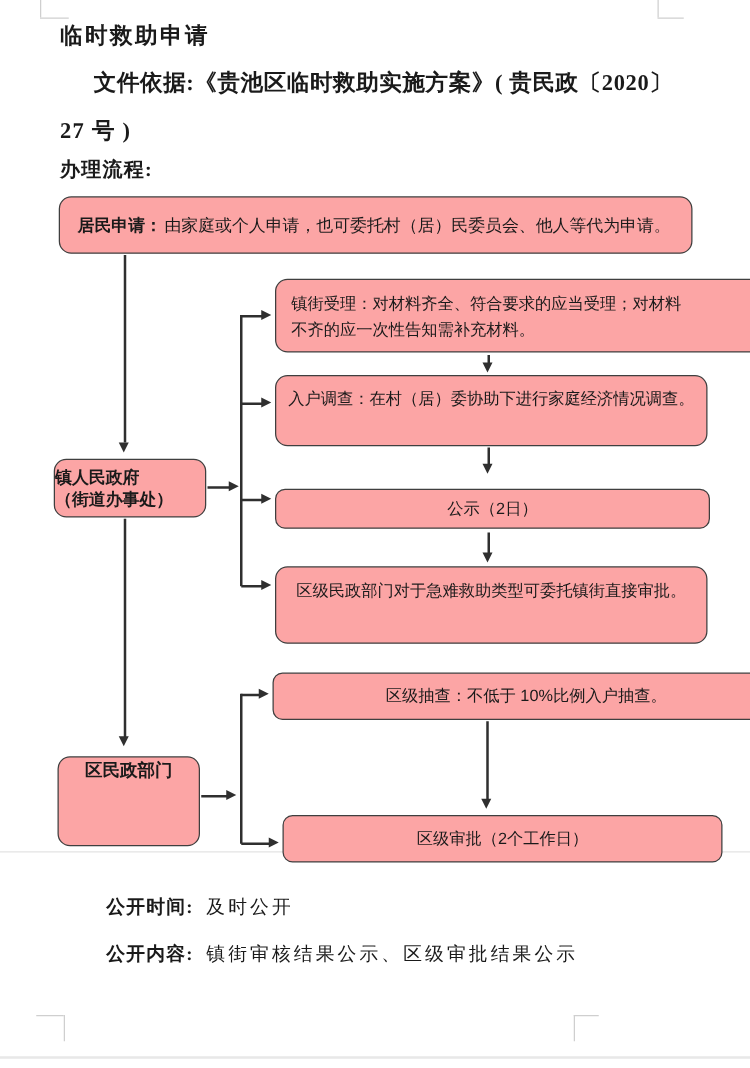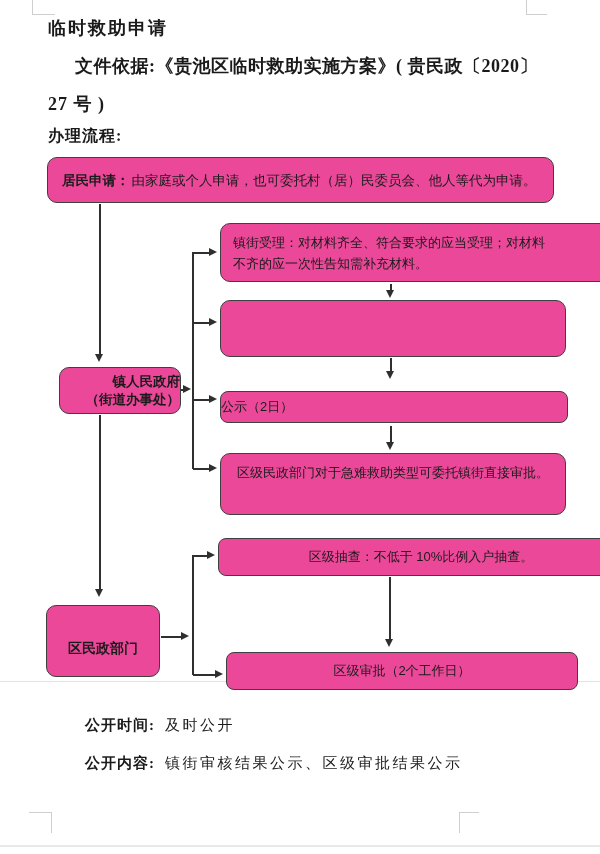--- a/index.html
+++ b/index.html
@@ -15,36 +15,36 @@
   
   .serif{font-family:"Liberation Serif","DejaVu Serif",serif;}
   .doc-title{left:48px;top:16px;font-size:18px;font-weight:bold;letter-spacing:2px;}
   .basis1{left:48px;top:54px;font-size:18px;font-weight:bold;letter-spacing:0.5px;margin-left:27px;}
   .basis2{left:48px;top:92px;font-size:18px;font-weight:bold;letter-spacing:1px;}
   .proc-head{left:48px;top:126px;font-size:16px;font-weight:bold;letter-spacing:1px;}
   
   .fbox{
     position:absolute;
     border:1.5px solid #3f3f3f;
-    background:#ec4899;
+    background:#fca5a5;
     box-sizing:border-box;
     font-size:13px;
     line-height:21px;
     z-index:2;
   }
   .r10{border-radius:10px;}
   .r8{border-radius:8px;}
   .box-resident{left:47px;top:157px;width:507px;height:46px;display:flex;align-items:center;padding:0 0 0 14px;white-space:nowrap;font-size:13.5px;}
   .box-resident b{margin-right:2px;}
-  .box-town{left:43px;top:367px;width:122px;height:47px;text-align:right;font-weight:bold;font-size:13.5px;line-height:18px;padding-top:5px;margin-left:16px;}
+  .box-town{left:43px;top:367px;width:122px;height:47px;text-align:left;font-weight:bold;font-size:13.5px;line-height:18px;padding-top:5px;}
   .box-accept{left:220px;top:223px;width:398px;height:59px;padding:8px 12px 0 12px;text-align:left;}
   .box-survey{left:220px;top:300px;width:346px;height:57px;padding-top:7px;text-align:center;}
-  .box-public{left:220px;top:391px;width:348px;height:32px;line-height:29px;}
+  .box-public{left:220px;top:391px;width:348px;height:32px;text-align:center;line-height:29px;}
   .box-delegate{left:220px;top:453px;width:346px;height:62px;padding-top:8px;text-align:center;line-height:22px;}
-  .box-district{left:46px;top:605px;width:114px;height:72px;text-align:center;font-weight:bold;font-size:14px;padding-top:32px;}
+  .box-district{left:46px;top:605px;width:114px;height:72px;text-align:center;font-weight:bold;font-size:14px;padding-top:0;}
   .box-spot{left:218px;top:538px;width:406px;height:38px;text-align:center;line-height:35px;}
   .box-approve{left:226px;top:652px;width:352px;height:38px;text-align:center;line-height:35px;}
   
   .ln{position:absolute;background:#2f2f2f;z-index:1;}
   .ln-v{width:1.5px;}
   .ln-h{height:1.5px;}
   .ah{position:absolute;width:0;height:0;z-index:1;}
   .ah-down{border-left:4px solid transparent;border-right:4px solid transparent;border-top:8px solid #2f2f2f;}
   .ah-right{border-top:4px solid transparent;border-bottom:4px solid transparent;border-left:8px solid #2f2f2f;}
   
@@ -86,20 +86,21 @@
   <div>镇人民政府</div>
   <div>（街道办事处）</div>
 </div>
 
 <div class="fbox r10 box-accept">
   <div>镇街受理：对材料齐全、符合要求的应当受理；对材料</div>
   <div>不齐的应一次性告知需补充材料。</div>
 </div>
 
 <div class="fbox r10 box-survey">
+  <div>入户调查：在村（居）委协助下进行家庭经济情况调查。</div>
 </div>
 
 <div class="fbox r8 box-public">公示（2日）</div>
 
 <div class="fbox r10 box-delegate">
   <div>区级民政部门对于急难救助类型可委托镇街直接审批。</div>
 </div>
 
 <div class="fbox r10 box-district">区民政部门</div>
 

